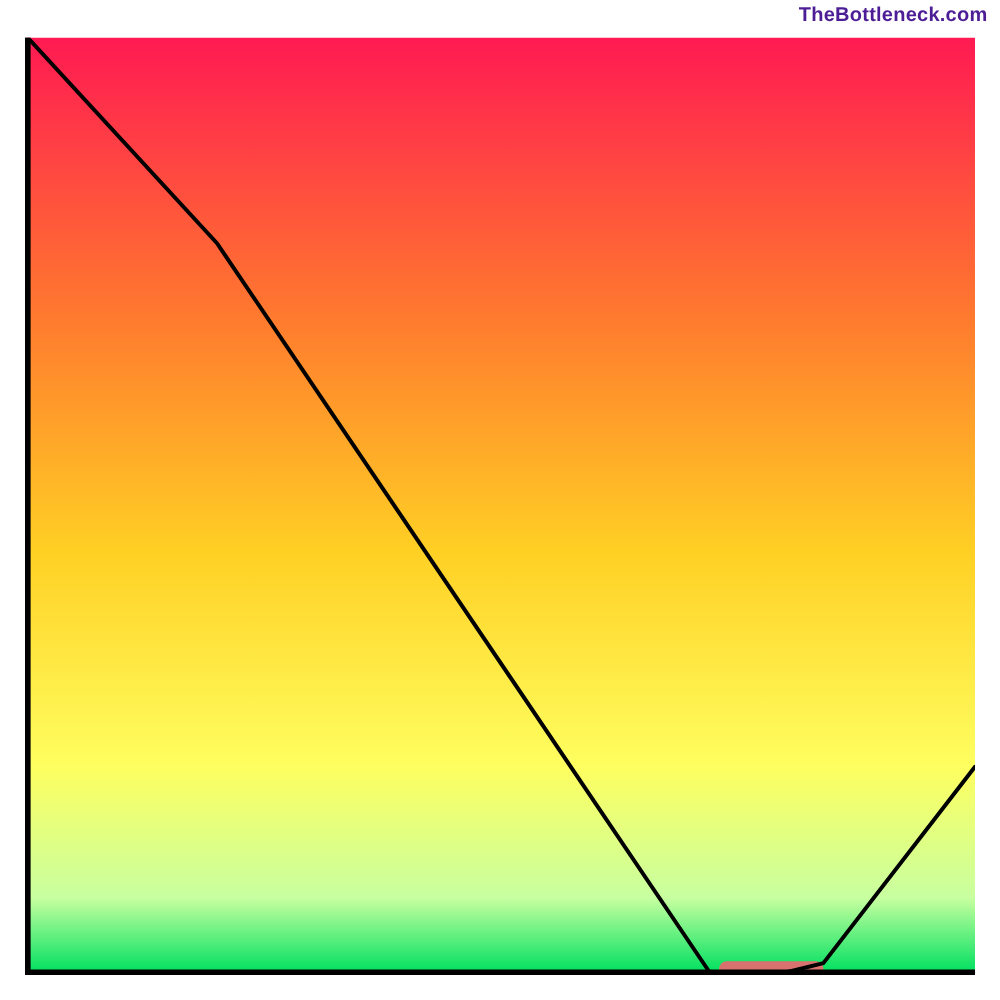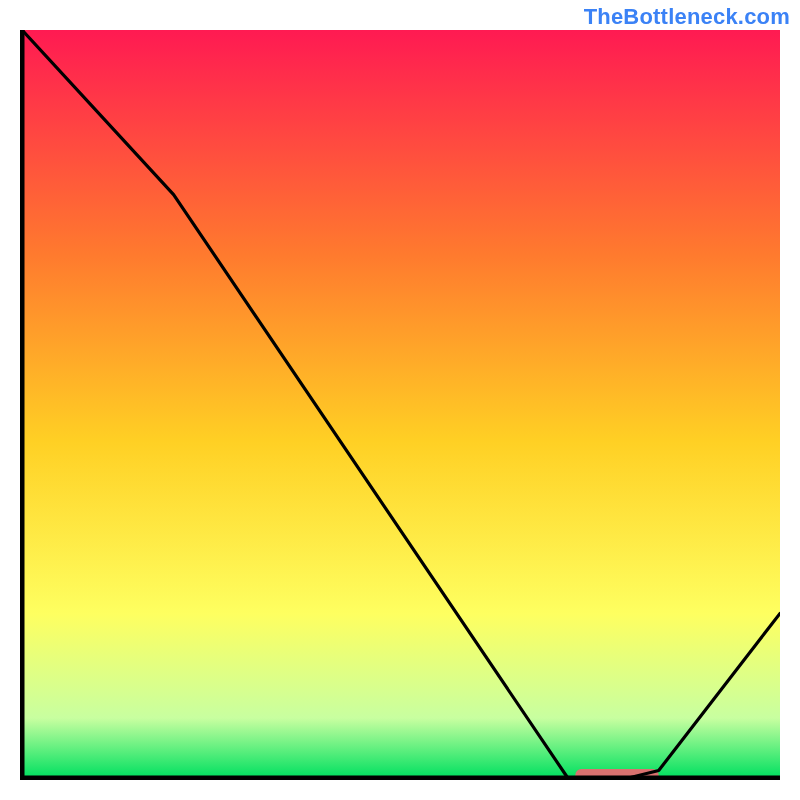--- a/index.html
+++ b/index.html
@@ -12,23 +12,23 @@
   }
   .container {
     position: relative;
     width: 800px;
     height: 800px;
   }
   .watermark {
     position: absolute;
     top: 4px;
     right: 10px;
-    font-size: 22px;
+    font-size: 16px;
     font-weight: 600;
-    color: #3b82f6;
+    color: #4c1d95;
     letter-spacing: 0.2px;
   }
   .plot-area {
     position: absolute;
     left: 20px;
     top: 30px;
     width: 760px;
     height: 750px;
   }
   svg {

